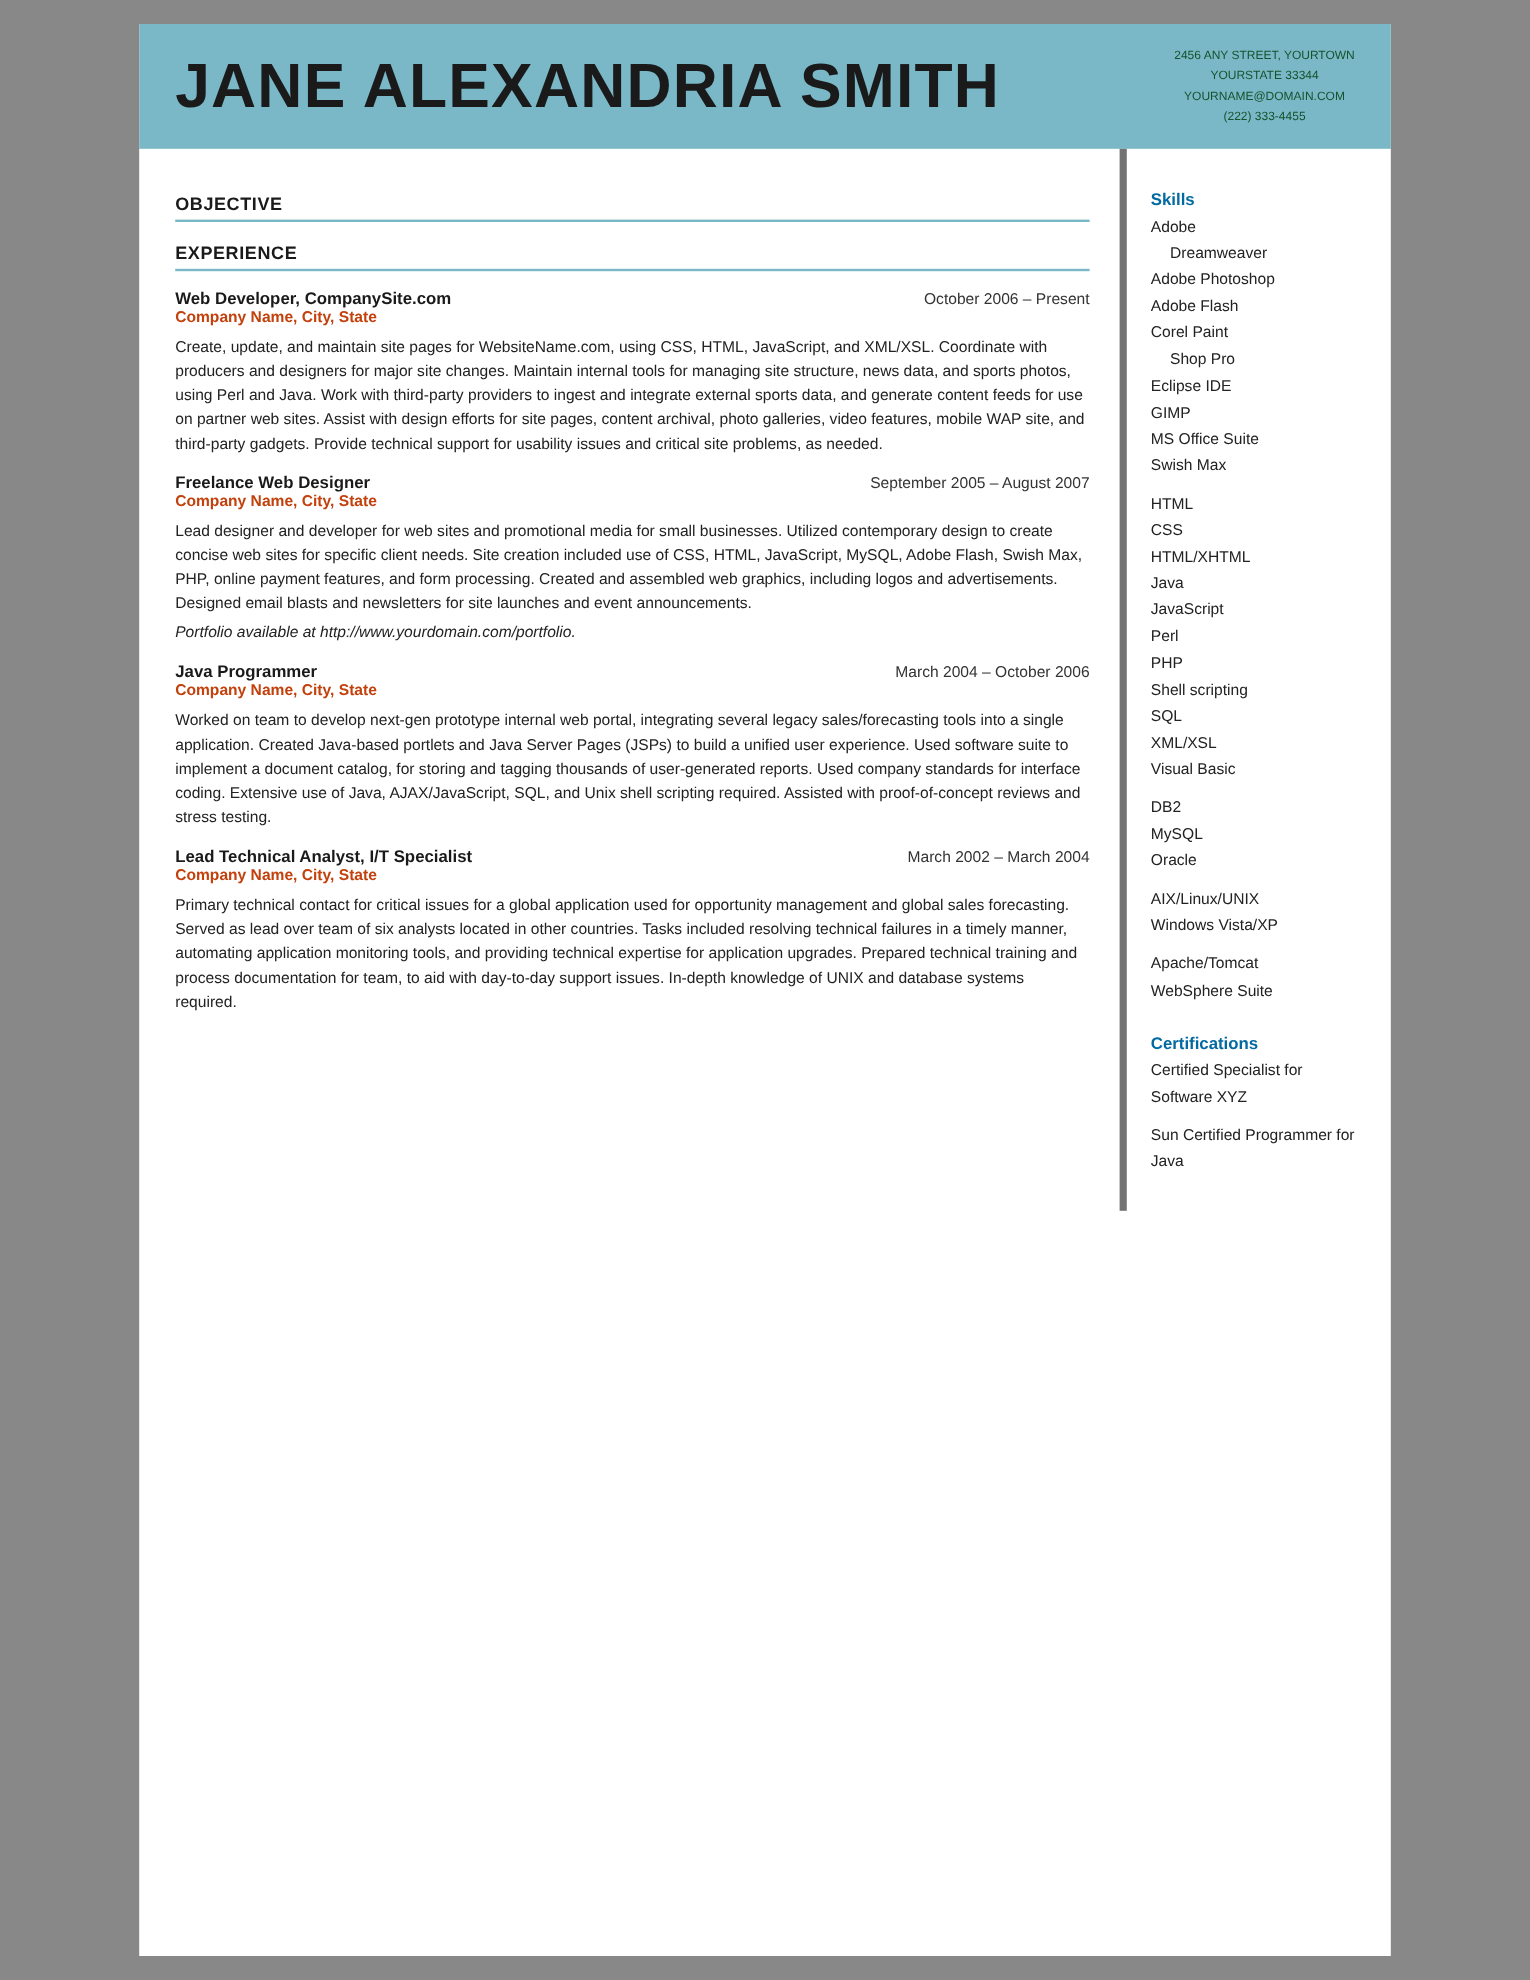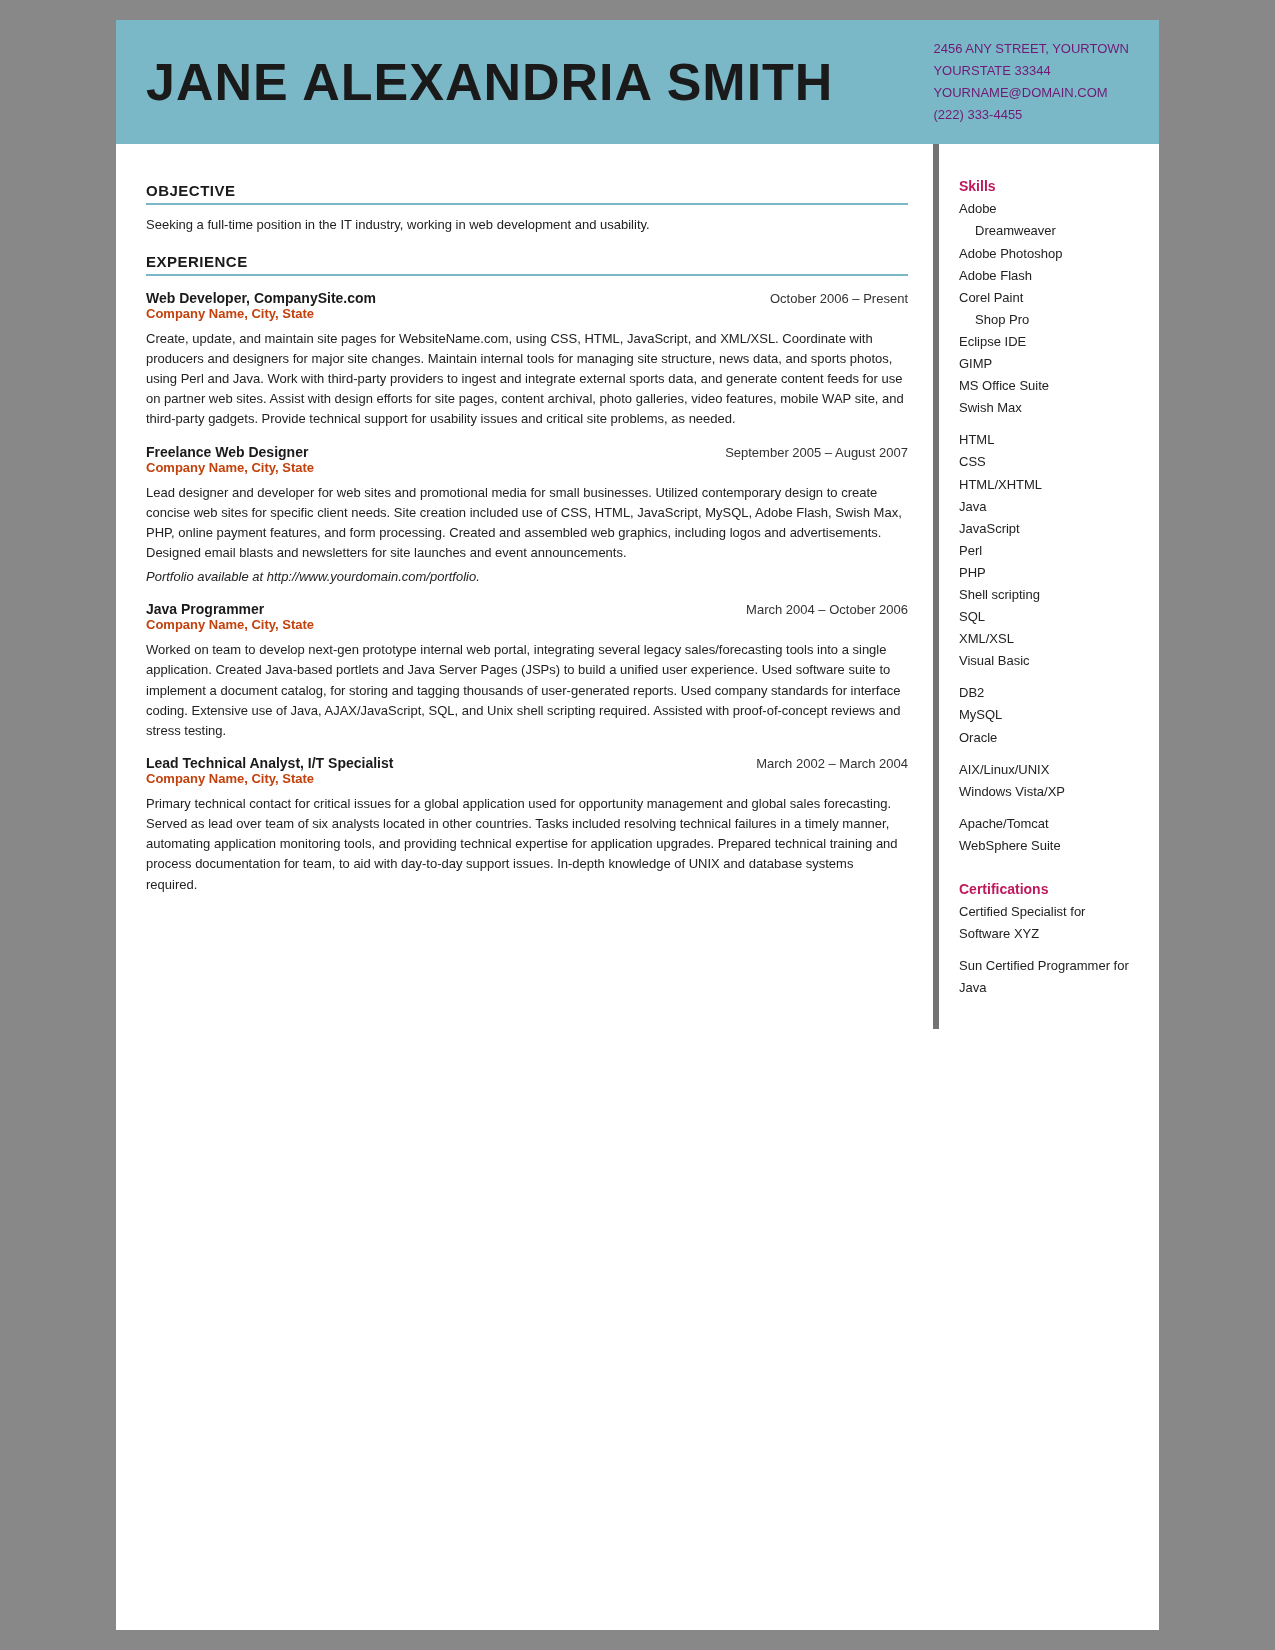--- a/index.html
+++ b/index.html
@@ -26,23 +26,23 @@
       align-items: center;
     }
     .header-name {
       font-size: 52px;
       font-weight: 900;
       color: #1a1a1a;
       letter-spacing: 1px;
       font-family: Arial Black, Arial, sans-serif;
     }
     .header-contact {
-      text-align: left;
-      font-size: 13px;
-      color: #701a75;
+      text-align: center;
+      font-size: 10px;
+      color: #14532d;
       line-height: 1.7;
     }
     .body {
       display: flex;
       padding: 0;
     }
     .main {
       flex: 1;
       padding: 20px 25px 30px 30px;
       border-right: 6px solid #737373;
@@ -103,21 +103,21 @@
     }
     .job-desc-italic {
       font-size: 13px;
       color: #222;
       line-height: 1.55;
       font-style: italic;
     }
     .sidebar-section-title {
       font-size: 14px;
       font-weight: 700;
-      color: #be185d;
+      color: #0369a1;
       margin-top: 14px;
       margin-bottom: 4px;
     }
     .sidebar-item {
       font-size: 13px;
       color: #222;
       line-height: 1.7;
     }
     .sidebar-item.indented {
       padding-left: 16px;
@@ -141,21 +141,20 @@
     </div>
   </div>
 
   <div class="body">
 
     <div class="main">
 
       <div>
         <div class="section-title">OBJECTIVE</div>
         <hr class="section-divider">
-        <p class="objective-text">Seeking a full-time position in the IT industry, working in web development and usability.</p>
       </div>
 
       <div>
         <div class="section-title">EXPERIENCE</div>
         <hr class="section-divider">
 
         <div>
           <div class="job-header">
             <span class="job-title">Web Developer, CompanySite.com</span>
             <span class="job-dates">October 2006 – Present</span>

